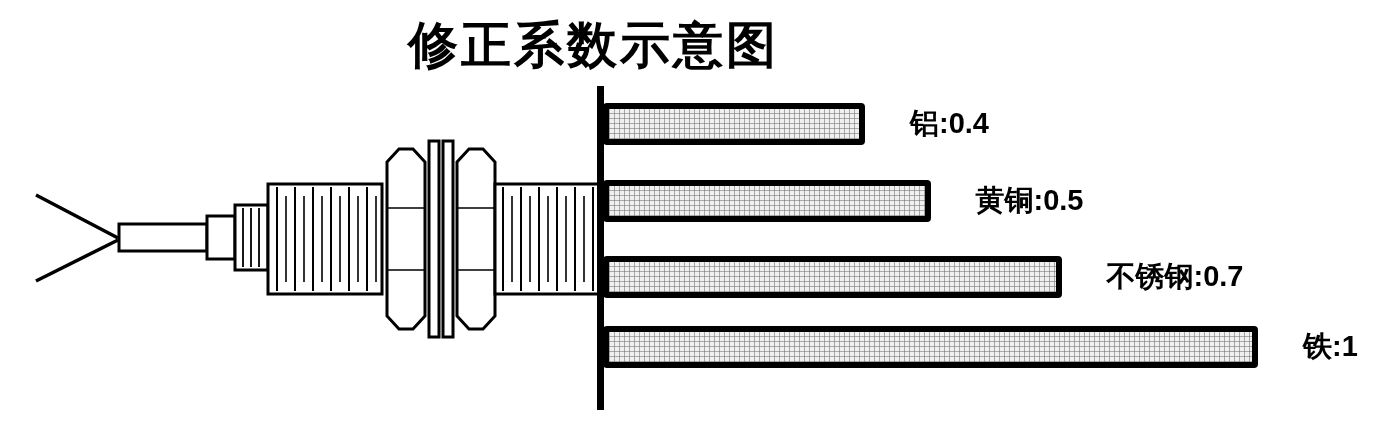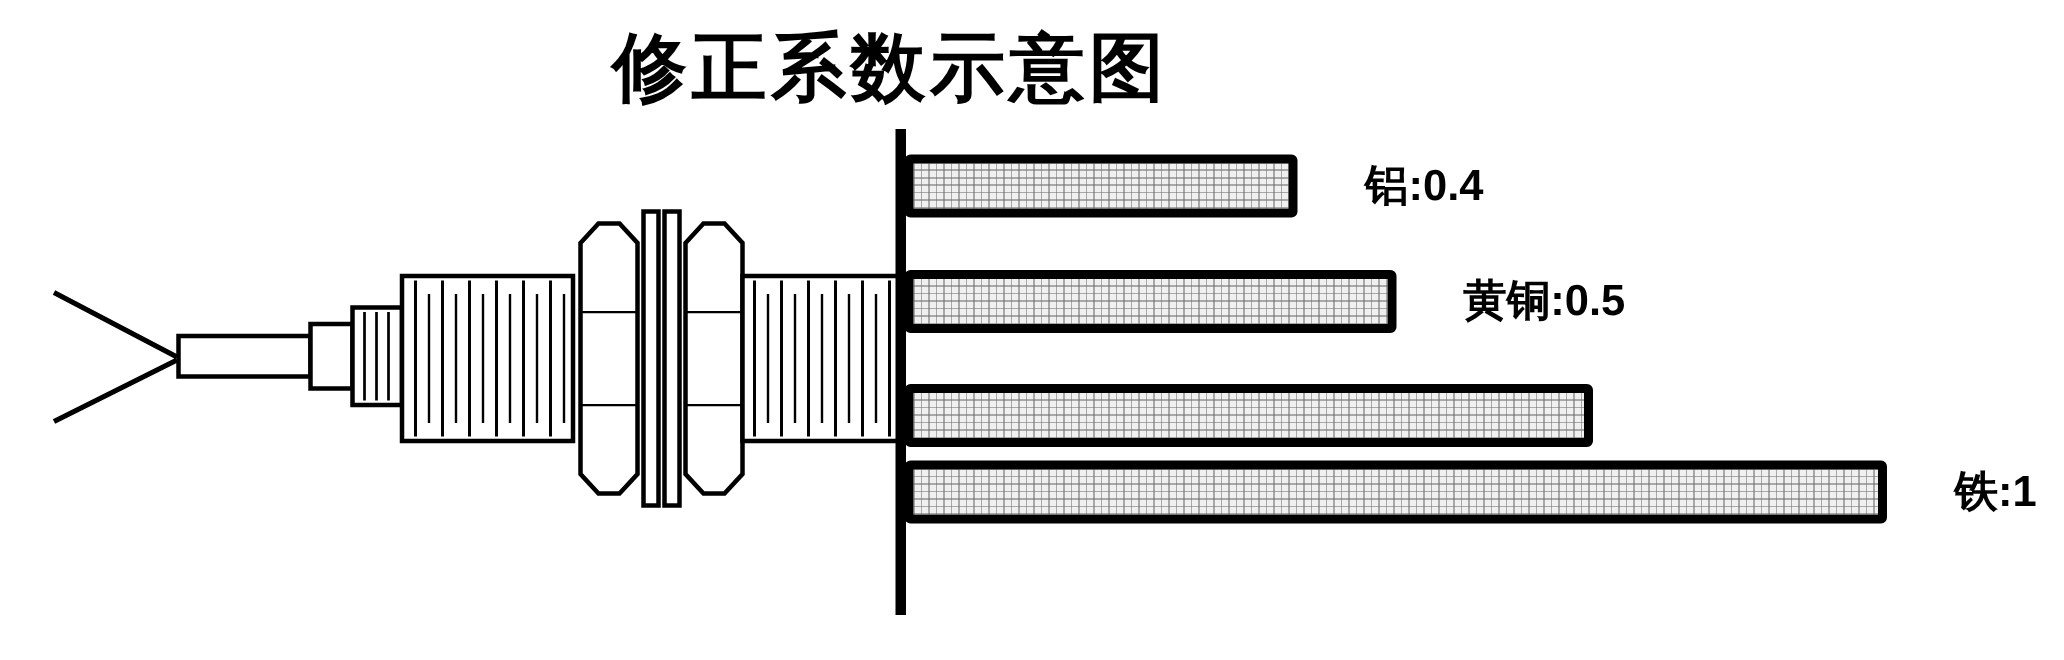--- a/index.html
+++ b/index.html
@@ -36,21 +36,21 @@
   }
   .bar-row {
     position: absolute;
     left: 603px;
     display: flex;
     align-items: center;
   }
   .bar-row.r0 { top: 103px; }
   .bar-row.r1 { top: 180px; }
   .bar-row.r2 { top: 256px; }
-  .bar-row.r3 { top: 307px; }
+  .bar-row.r3 { top: 326px; }
   .bar {
     box-sizing: border-box;
     height: 42px;
     border: 6px solid #000;
     border-radius: 4px;
     background-color: #f0f0f0;
     background-image:
       repeating-linear-gradient(0deg, rgba(110,110,110,0.55) 0 1px, transparent 1px 5px),
       repeating-linear-gradient(90deg, rgba(110,110,110,0.55) 0 1px, transparent 1px 5px);
   }
@@ -124,20 +124,21 @@
     <div class="bar-label">铝:0.4</div>
   </div>
 
   <div class="bar-row r1">
     <div class="bar" style="width: 327.5px;"></div>
     <div class="bar-label">黄铜:0.5</div>
   </div>
 
   <div class="bar-row r2">
     <div class="bar" style="width: 458.5px;"></div>
+    <div class="bar-label">不锈钢:0.7</div>
   </div>
 
   <div class="bar-row r3">
     <div class="bar" style="width: 655px;"></div>
     <div class="bar-label">铁:1</div>
   </div>
 
 </div>
 
 </body></html>

